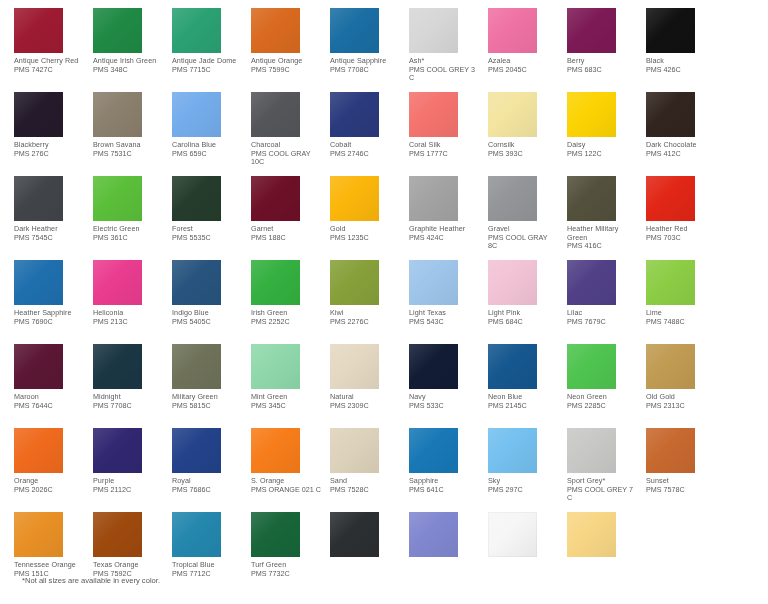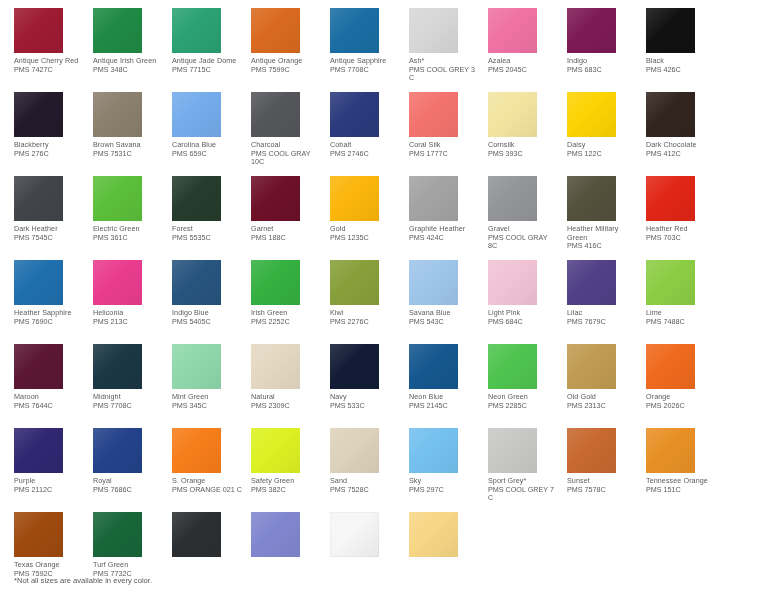--- a/index.html
+++ b/index.html
@@ -61,21 +61,21 @@
   }
   .swatch-pms {
     font-size: 7.2px;
     line-height: 8.6px;
     color: #5b5b5d;
     width: 70px;
     white-space: normal;
   }
   .footnote {
     position: absolute;
-    left: 14px;
+    left: 22px;
     bottom: 18px;
     font-size: 7.6px;
     line-height: 10px;
     color: #58585a;
   }
 </style>
 </head>
 <body>
 
 <div id="chart">
@@ -111,21 +111,21 @@
         <div class="swatch-name">Ash*</div>
         <div class="swatch-pms">PMS COOL GREY 3 C</div>
       </div>
       <div class="swatch-cell">
         <div class="swatch-chip" style="background-color: rgb(239, 114, 164);"></div>
         <div class="swatch-name">Azalea</div>
         <div class="swatch-pms">PMS 2045C</div>
       </div>
       <div class="swatch-cell">
         <div class="swatch-chip" style="background-color: rgb(125, 26, 86);"></div>
-        <div class="swatch-name">Indigo</div>
+        <div class="swatch-name">Berry</div>
         <div class="swatch-pms">PMS 683C</div>
       </div>
       <div class="swatch-cell">
         <div class="swatch-chip" style="background-color: rgb(17, 17, 17);"></div>
         <div class="swatch-name">Black</div>
         <div class="swatch-pms">PMS 426C</div>
       </div>
       <div class="swatch-cell">
         <div class="swatch-chip" style="background-color: rgb(36, 26, 43);"></div>
         <div class="swatch-name">Blackberry</div>
@@ -236,21 +236,21 @@
         <div class="swatch-name">Irish Green</div>
         <div class="swatch-pms">PMS 2252C</div>
       </div>
       <div class="swatch-cell">
         <div class="swatch-chip" style="background-color: rgb(135, 160, 58);"></div>
         <div class="swatch-name">Kiwi</div>
         <div class="swatch-pms">PMS 2276C</div>
       </div>
       <div class="swatch-cell">
         <div class="swatch-chip" style="background-color: rgb(158, 197, 234);"></div>
-        <div class="swatch-name">Savana Blue</div>
+        <div class="swatch-name">Light Texas</div>
         <div class="swatch-pms">PMS 543C</div>
       </div>
       <div class="swatch-cell">
         <div class="swatch-chip" style="background-color: rgb(241, 195, 213);"></div>
         <div class="swatch-name">Light Pink</div>
         <div class="swatch-pms">PMS 684C</div>
       </div>
       <div class="swatch-cell">
         <div class="swatch-chip" style="background-color: rgb(81, 64, 135);"></div>
         <div class="swatch-name">Lilac</div>
@@ -265,20 +265,25 @@
         <div class="swatch-chip" style="background-color: rgb(91, 23, 53);"></div>
         <div class="swatch-name">Maroon</div>
         <div class="swatch-pms">PMS 7644C</div>
       </div>
       <div class="swatch-cell">
         <div class="swatch-chip" style="background-color: rgb(27, 55, 68);"></div>
         <div class="swatch-name">Midnight</div>
         <div class="swatch-pms">PMS 7708C</div>
       </div>
       <div class="swatch-cell">
+        <div class="swatch-chip" style="background-color: rgb(111, 114, 89);"></div>
+        <div class="swatch-name">Military Green</div>
+        <div class="swatch-pms">PMS 5815C</div>
+      </div>
+      <div class="swatch-cell">
         <div class="swatch-chip" style="background-color: rgb(143, 216, 171);"></div>
         <div class="swatch-name">Mint Green</div>
         <div class="swatch-pms">PMS 345C</div>
       </div>
       <div class="swatch-cell">
         <div class="swatch-chip" style="background-color: rgb(228, 216, 194);"></div>
         <div class="swatch-name">Natural</div>
         <div class="swatch-pms">PMS 2309C</div>
       </div>
       <div class="swatch-cell">
@@ -315,30 +320,30 @@
         <div class="swatch-chip" style="background-color: rgb(35, 66, 138);"></div>
         <div class="swatch-name">Royal</div>
         <div class="swatch-pms">PMS 7686C</div>
       </div>
       <div class="swatch-cell">
         <div class="swatch-chip" style="background-color: rgb(247, 125, 26);"></div>
         <div class="swatch-name">S. Orange</div>
         <div class="swatch-pms">PMS ORANGE 021 C</div>
       </div>
       <div class="swatch-cell">
-        <div class="swatch-chip" style="background-color: rgb(220, 242, 34);"></div>
-        <div class="swatch-name">Safety Green</div>
-        <div class="swatch-pms">PMS 382C</div>
-      </div>
-      <div class="swatch-cell">
         <div class="swatch-chip" style="background-color: rgb(221, 210, 187);"></div>
         <div class="swatch-name">Sand</div>
         <div class="swatch-pms">PMS 7528C</div>
       </div>
       <div class="swatch-cell">
+        <div class="swatch-chip" style="background-color: rgb(24, 120, 182);"></div>
+        <div class="swatch-name">Sapphire</div>
+        <div class="swatch-pms">PMS 641C</div>
+      </div>
+      <div class="swatch-cell">
         <div class="swatch-chip" style="background-color: rgb(116, 192, 239);"></div>
         <div class="swatch-name">Sky</div>
         <div class="swatch-pms">PMS 297C</div>
       </div>
       <div class="swatch-cell">
         <div class="swatch-chip" style="background-color: rgb(200, 201, 199);"></div>
         <div class="swatch-name">Sport Grey*</div>
         <div class="swatch-pms">PMS COOL GREY 7 C</div>
       </div>
       <div class="swatch-cell">
@@ -350,20 +355,25 @@
         <div class="swatch-chip" style="background-color: rgb(232, 144, 38);"></div>
         <div class="swatch-name">Tennessee Orange</div>
         <div class="swatch-pms">PMS 151C</div>
       </div>
       <div class="swatch-cell">
         <div class="swatch-chip" style="background-color: rgb(158, 74, 14);"></div>
         <div class="swatch-name">Texas Orange</div>
         <div class="swatch-pms">PMS 7592C</div>
       </div>
       <div class="swatch-cell">
+        <div class="swatch-chip" style="background-color: rgb(36, 135, 174);"></div>
+        <div class="swatch-name">Tropical Blue</div>
+        <div class="swatch-pms">PMS 7712C</div>
+      </div>
+      <div class="swatch-cell">
         <div class="swatch-chip" style="background-color: rgb(24, 102, 58);"></div>
         <div class="swatch-name">Turf Green</div>
         <div class="swatch-pms">PMS 7732C</div>
       </div>
       <div class="swatch-cell">
         <div class="swatch-chip" style="background-color: rgb(44, 47, 49);"></div>
       </div>
       <div class="swatch-cell">
         <div class="swatch-chip" style="background-color: rgb(129, 135, 207);"></div>
       </div>

